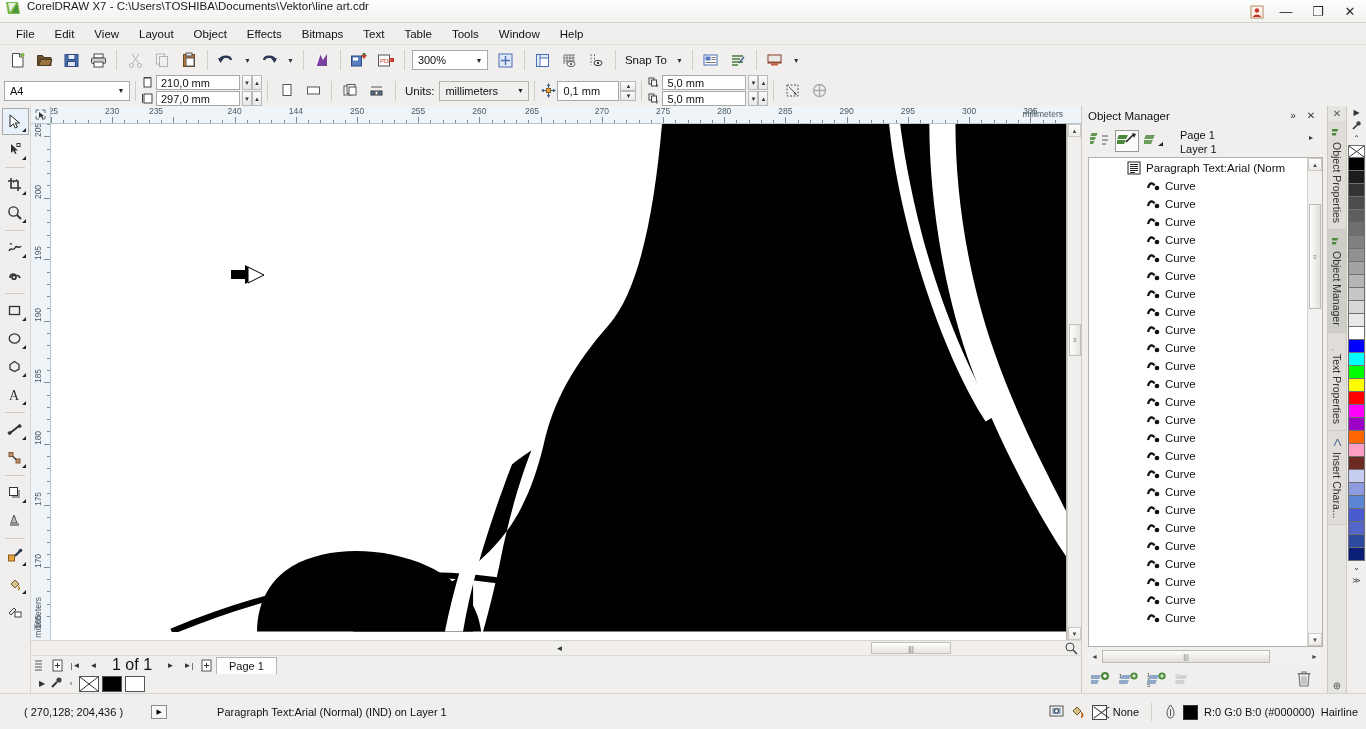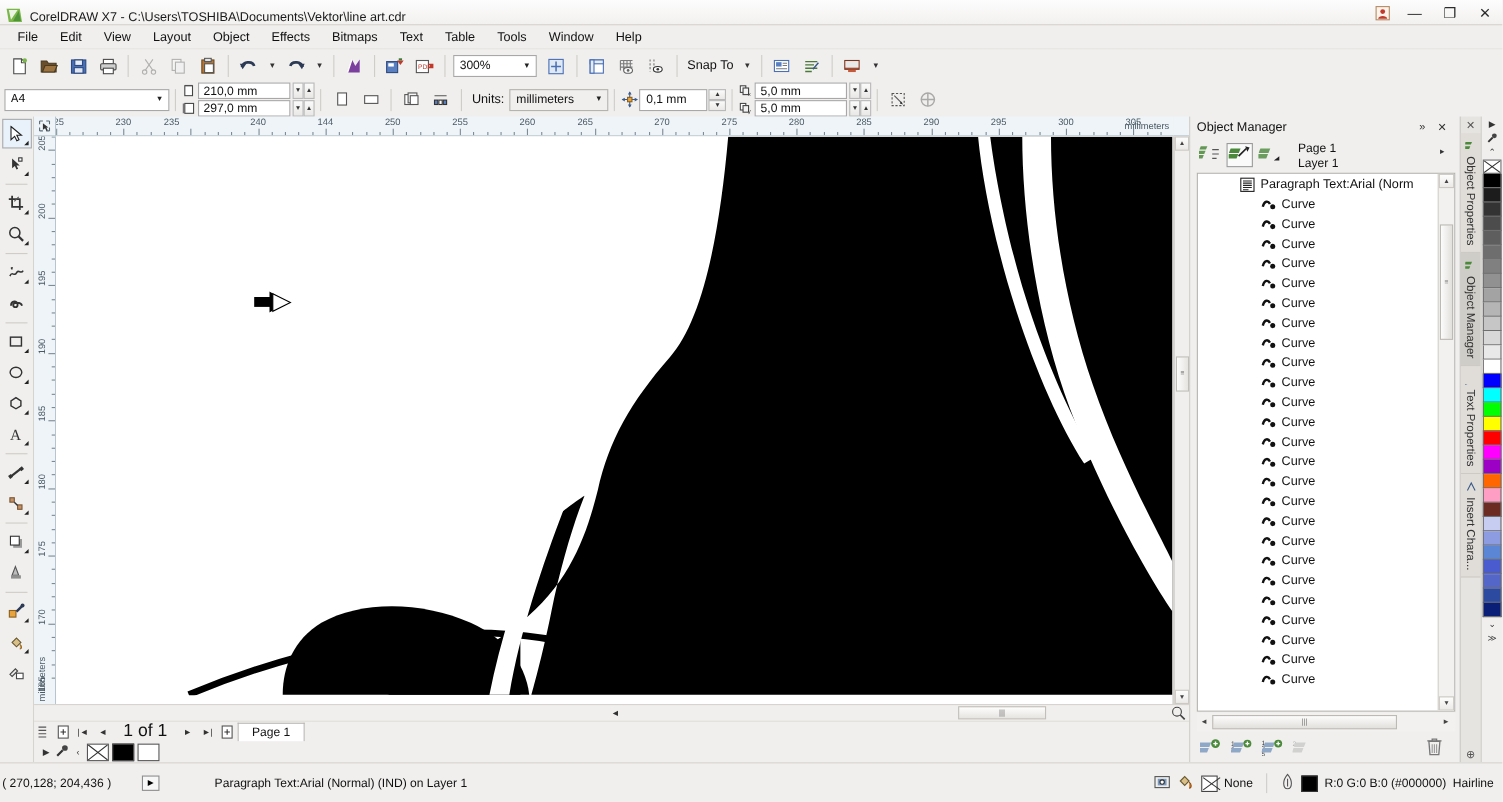--- a/index.html
+++ b/index.html
@@ -11,21 +11,21 @@
     background:#f0efee;
     -webkit-font-smoothing: antialiased;
   }
   .app { position:relative; width:1366px; height:729px; display:flex; flex-direction:column; }
 
   
   .titlebar {
     height:23px; flex:0 0 23px;
     background: linear-gradient(#fdfdfd,#f2f1ef);
     border-bottom:1px solid #d6d3ce;
-    display:flex; align-items:flex-end; padding-left:5px;
+    display:flex; align-items:flex-start; padding-left:5px;
     position:relative;
   }
   .app-logo { width:16px; height:16px; margin-right:6px; flex:0 0 16px; }
   .title-text { font-size:11.5px; color:#1a1a1a; white-space:nowrap; }
   .win-btns { position:absolute; right:0; top:0; height:23px; display:flex; align-items:center; }
   .win-btn { width:32px; height:23px; display:flex; align-items:center; justify-content:center;
              font-size:13px; color:#2b2b2b; }
   .user-btn { width:26px; height:23px; display:flex; align-items:center; justify-content:center; }
 
   
@@ -248,21 +248,21 @@
     align-items:center; border-left:1px solid #cdcac5;
   }
   .pal-btn { width:14px; height:13px; display:flex; align-items:center; justify-content:center;
              font-size:8px; color:#333; }
   .pal-sw { width:17px; height:13px; border:1px solid #6f6f6f; border-top:none; }
   .pal-sw.first { border-top:1px solid #6f6f6f; }
 
   
   .statusbar {
     flex:0 0 36px; height:36px; background:#f0efee; border-top:1px solid #d7d4cf;
-    display:flex; align-items:center; position:relative; padding-left:2px;gap:20px;
+    display:flex; align-items:center; position:relative; padding-left:24px;gap:20px;
   }
   .st-coord { font-size:11px; color:#111; }
   .st-btn { width:16px; height:14px; border:1px solid #8d8d8d; background:#f7f7f7;
             display:flex; align-items:center; justify-content:center; font-size:7px; margin-left:8px; }
   .st-obj { font-size:11px; color:#111; margin-left:30px; }
   .st-right { position:absolute; right:0; top:0; height:36px; display:flex; align-items:center; gap:6px; padding-right:8px;}
   .st-sep { width:1px; height:18px; background:#cfcdc8; margin:0 6px; }
   .st-none { font-size:11px; color:#111; }
   .noswatch { width:15px; height:15px; border:1px solid #444; background:#fff; position:relative; }
   .noswatch:before, .noswatch:after {
@@ -459,21 +459,21 @@
       <svg width="17" height="17" viewBox="0 0 17 17">
           <rect x="2" y="3" width="13" height="8" fill="#b0543a" stroke="#7a3520"></rect>
           <rect x="2.5" y="3.5" width="12" height="6" fill="#e8e8e8"></rect>
           <rect x="5" y="11.5" width="7" height="2" fill="#c45a3a"></rect>
         </svg>
     </div>
     <div class="tb-caret">▼</div>
   </div>
 
   <div class="toolbar second">
-    <div class="combo" style="width:150px;font-family:Liberation Mono, monospace;">
+    <div class="combo" style="width:126px;">
       <span>A4</span>
       <span class="arrow">▼</span>
     </div>
     <div class="tb-sep"></div>
     <div class="spin-pair">
       <div class="spin-row">
         <span class="spin-icon">
           <svg width="11" height="11" viewBox="0 0 11 11">
               <rect x="2" y="1" width="7" height="9" fill="#fff" stroke="#444"></rect>
               <path d="M2 0.5h7" stroke="#444"></path>

